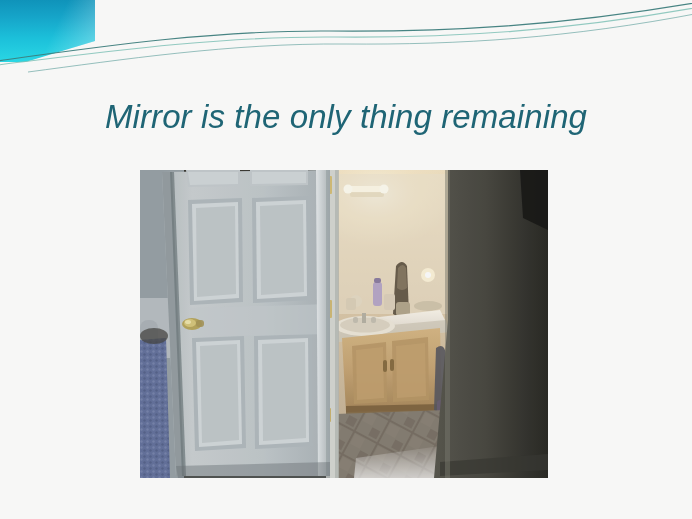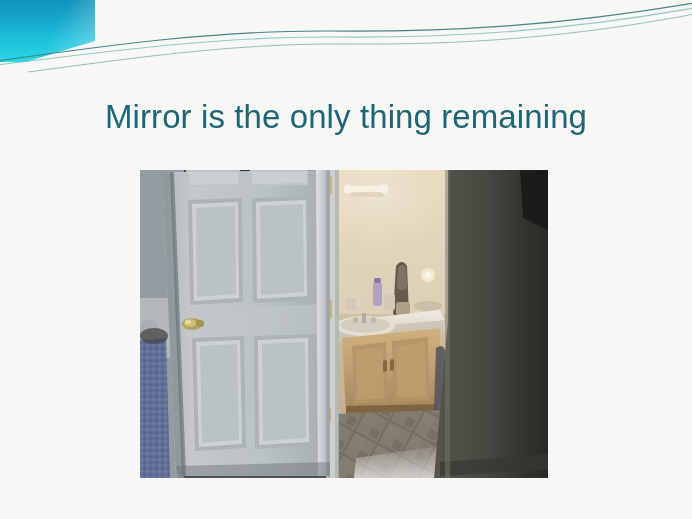--- a/index.html
+++ b/index.html
@@ -57,20 +57,21 @@
     left: 0;
     top: 97px;
     width: 692px;
     text-align: center;
     color: #1f6575;
     font-size: 33px;
     line-height: 40px;
     font-weight: 400;
     letter-spacing: 0.1px;
     white-space: nowrap;
+    font-style: italic;
   }
 
   
   #photo-frame {
     position: absolute;
     left: 140px;
     top: 170px;
     width: 408px;
     height: 308px;
     overflow: hidden;

